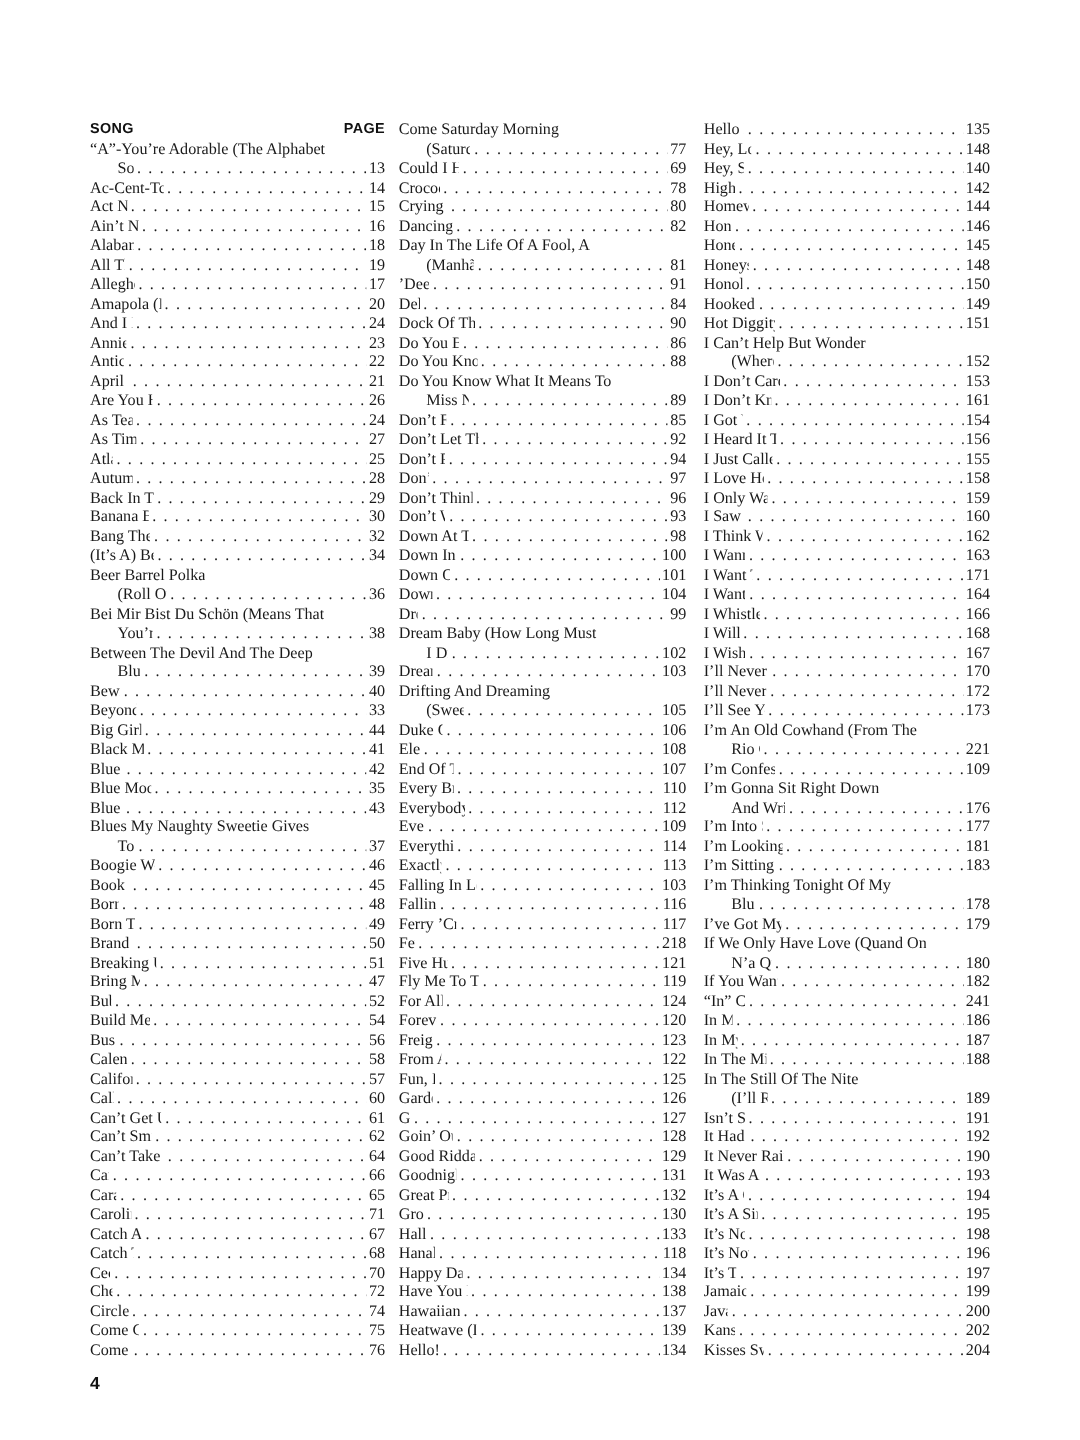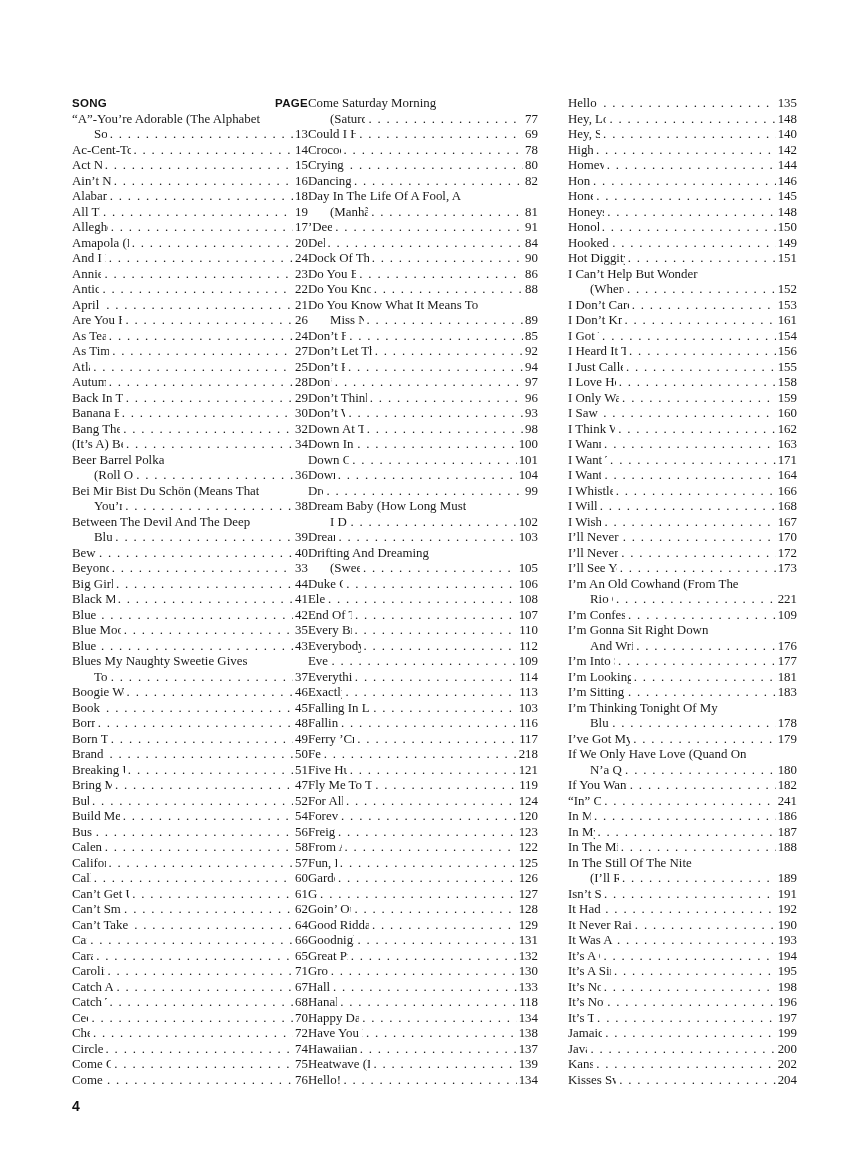--- a/index.html
+++ b/index.html
@@ -26,22 +26,22 @@
   }
   .columns {
     position: absolute;
     left: 72px;
     top: 96px;
     width: 720px;
     display: flex;
     align-items: flex-start;
   }
   .col { font-size: 12.9px; line-height: 15.5px; }
-  .col-1 { width: 236px; }
-  .col-2 { width: 230px; margin-right: 30px; }
+  .col-1 { width: 236px; margin-right: 11px; }
+  .col-2 { width: 230px; margin-right: 14px; }
   .col-3 { width: 229px; }
   .colhead {
     display: flex;
     justify-content: space-between;
     align-items: baseline;
     height: 15.5px;
     font-family: "Liberation Sans", sans-serif;
     font-size: 11.5px;
     font-weight: bold;
     letter-spacing: 0.3px;

